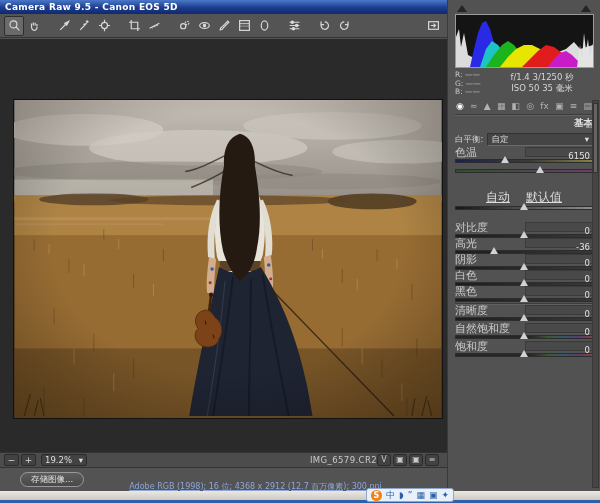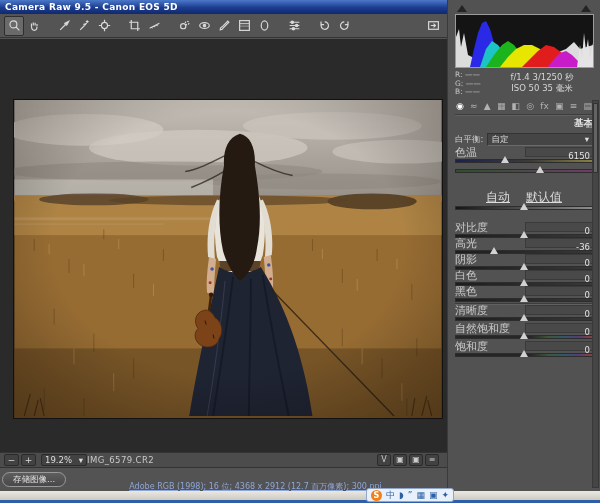--- a/index.html
+++ b/index.html
@@ -25,27 +25,27 @@
   .photo svg{display:block;}
 
   .vfooter{position:absolute;left:0;top:452px;width:100%;height:16px;background:#4c4c4c;
     border-top:1px solid #333;border-bottom:1px solid #333;display:flex;align-items:center;
     padding:0 4px;color:#ccc;font-size:9px;}
   .zbtn{width:15px;height:12px;background:#424242;border:1px solid #2b2b2b;color:#ddd;
     font-size:9px;line-height:10px;text-align:center;margin-right:2px;border-radius:2px;}
   .zoombox{width:46px;height:12px;background:#424242;border:1px solid #2b2b2b;color:#ddd;
     font-size:8.5px;line-height:11px;padding:0 3px;margin-left:3px;display:flex;
     justify-content:space-between;border-radius:2px;}
-  .fname{flex:1;text-align:left;color:#c9c9c9;font-size:8.5px;letter-spacing:.4px;}
+  .fname{flex:1;text-align:right;color:#c9c9c9;font-size:8.5px;letter-spacing:.4px;}
   .viewbtns{display:flex;gap:2px;margin-right:4px;}
   .vbtn{min-width:14px;height:12px;background:#424242;border:1px solid #2b2b2b;color:#ccc;
     font-size:8px;line-height:10px;text-align:center;border-radius:2px;padding:0 1px;}
 
   .actions{position:absolute;left:0;top:468px;width:100%;height:23px;background:#535353;
-    display:flex;align-items:center;padding:0 2px;}
+    display:flex;align-items:center;padding:0 20px;}
   .savebtn{height:15px;padding:0 10px;border:1px solid #9a9a9a;border-radius:8px;
     background:linear-gradient(180deg,#5e5e5e,#484848);color:#e0e0e0;font-size:8.5px;
     line-height:13px;}
   .workflow{flex:1;text-align:center;color:#8fa6d8;font-size:8px;text-decoration:underline;
     white-space:nowrap;overflow:hidden;margin-top:13px;}
 
   
   .right-col{position:absolute;left:447px;top:0;width:153px;height:491px;background:#525252;
     border-left:1px solid #3a3a3a;padding:0 7px;}
   .cliprow{position:relative;height:14px;}

